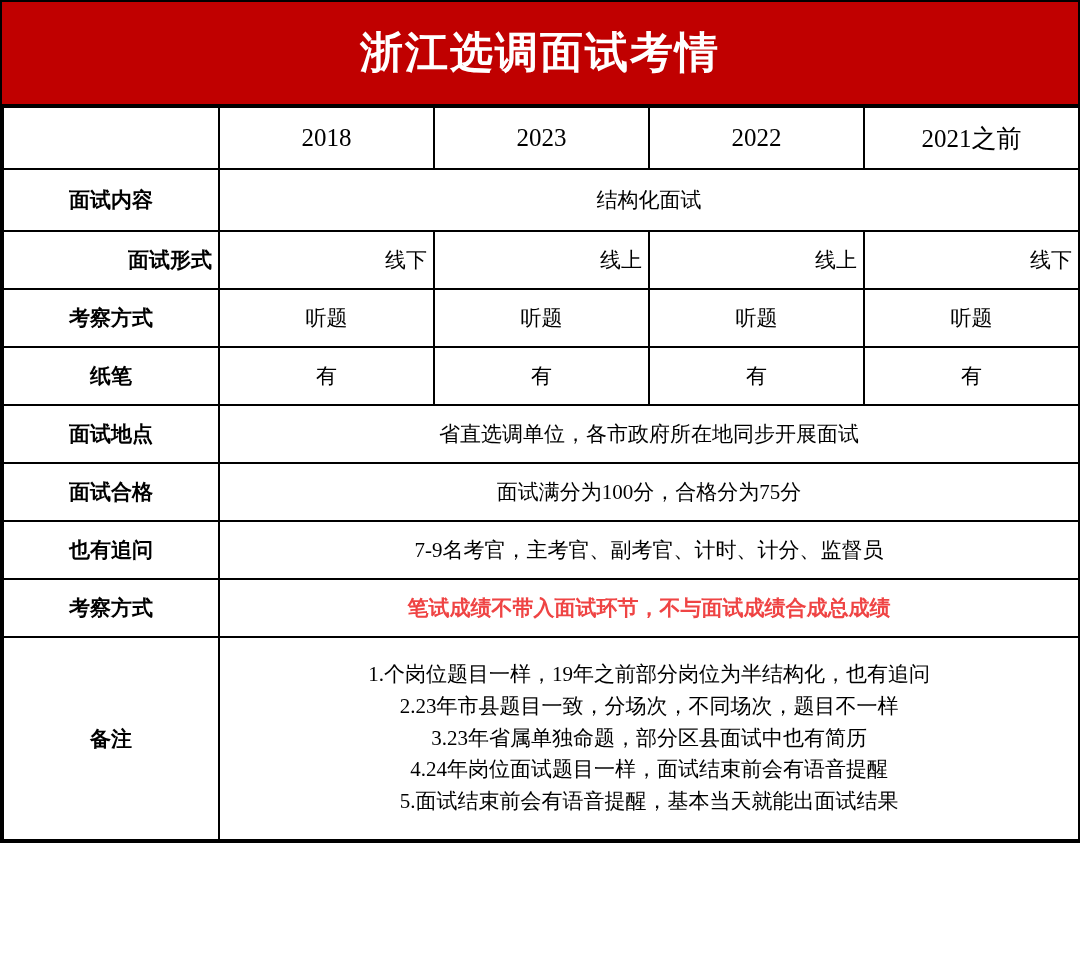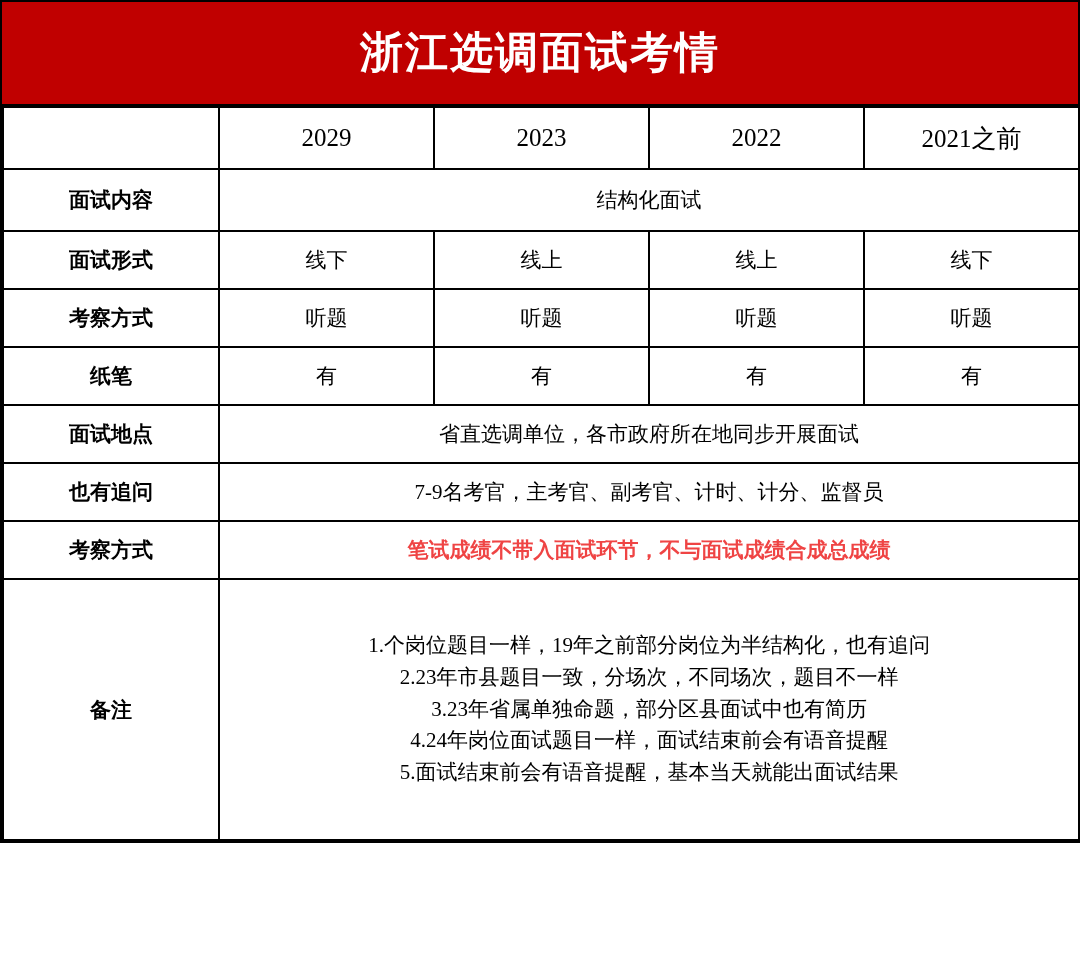--- a/index.html
+++ b/index.html
@@ -56,21 +56,21 @@
     font-weight: bold;
     font-size: 25px;
   }
   td.corner-cell {
     border-left: none;
   }
   .col-label { width: 216px; }
   .col-y { width: 215px; }
   tr.head-row td { height: 62px; font-size: 25px; }
   tr.r-content td { height: 62px; }
-  tr.r-form td { height: 58px; }
+  tr.r-form td { height: 58px; text-align: right; }
   tr.r-duration td { height: 58px; }
   tr.r-count td { height: 58px; }
   tr.r-mode td { height: 58px; }
   tr.r-paper td { height: 58px; }
   tr.r-place td { height: 58px; }
   tr.r-pass td { height: 58px; }
   tr.r-room td { height: 58px; }
   tr.r-score td { height: 58px; }
   .red-text {
     color: #ef4444;
@@ -100,21 +100,21 @@
     <colgroup>
       <col class="col-label">
       <col class="col-y">
       <col class="col-y">
       <col class="col-y">
       <col class="col-y">
     </colgroup>
     <tbody>
       <tr class="head-row">
         <td class="corner-cell"></td>
-        <td>2029</td>
+        <td>2018</td>
         <td>2023</td>
         <td>2022</td>
         <td>2021之前</td>
       </tr>
 
       <tr class="r-content">
         <td class="label-cell">面试内容</td>
         <td colspan="4">结构化面试</td>
       </tr>
 
@@ -142,20 +142,24 @@
         <td>有</td>
         <td>有</td>
         <td>有</td>
       </tr>
 
       <tr class="r-place">
         <td class="label-cell">面试地点</td>
         <td colspan="4">省直选调单位，各市政府所在地同步开展面试</td>
       </tr>
 
+      <tr class="r-pass">
+        <td class="label-cell">面试合格</td>
+        <td colspan="4">面试满分为100分，合格分为75分</td>
+      </tr>
 
       <tr class="r-room">
         <td class="label-cell">也有追问</td>
         <td colspan="4">7-9名考官，主考官、副考官、计时、计分、监督员</td>
       </tr>
 
       <tr class="r-score">
         <td class="label-cell">考察方式</td>
         <td colspan="4" class="red-text">笔试成绩不带入面试环节，不与面试成绩合成总成绩</td>
       </tr>

